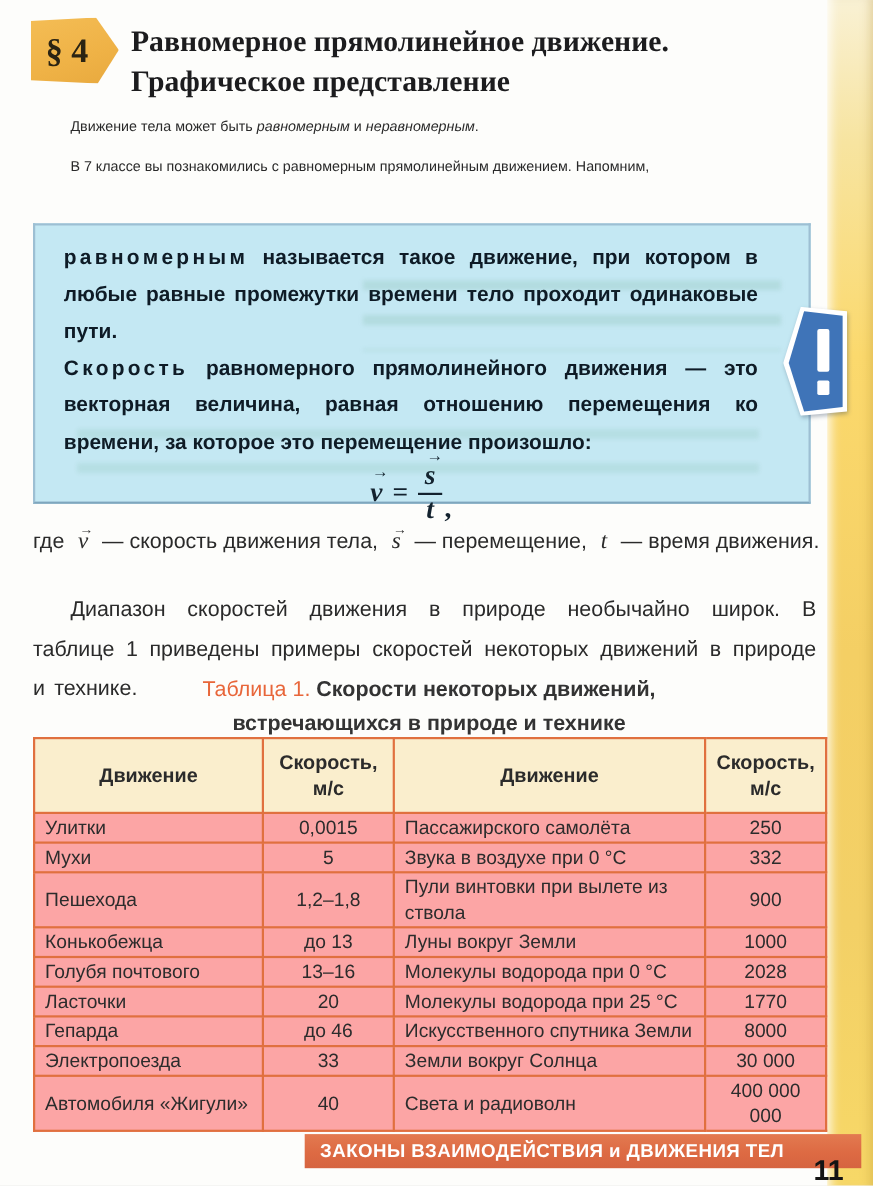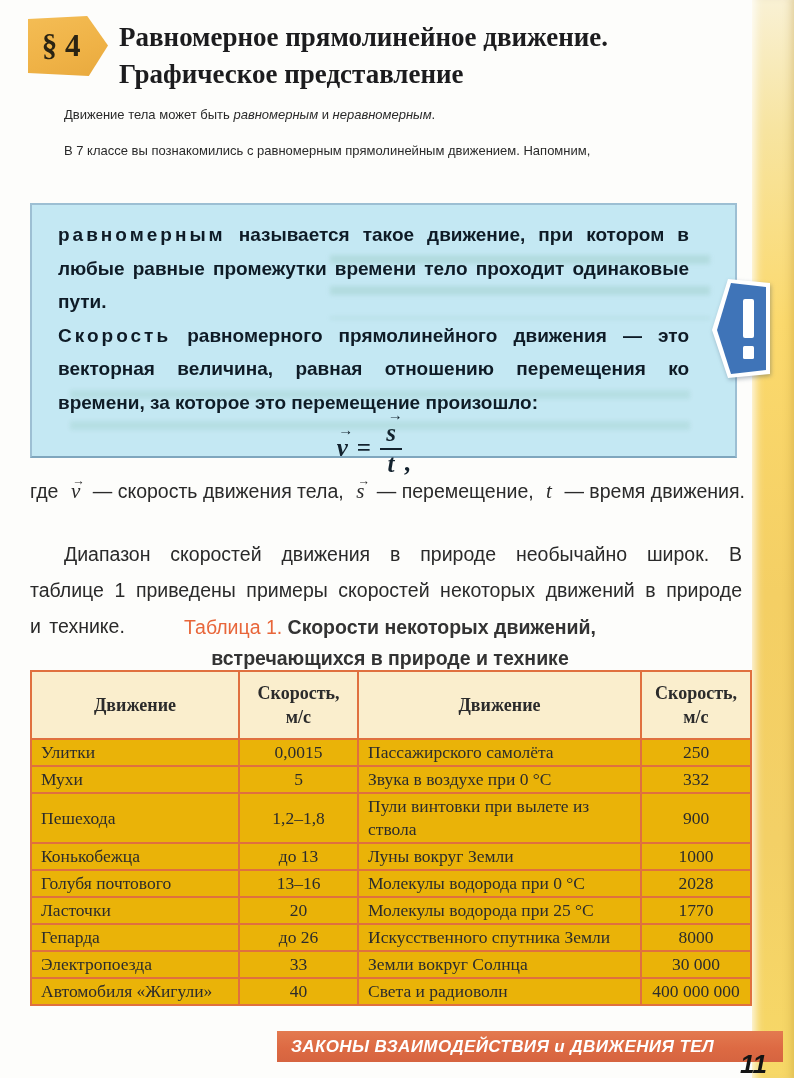--- a/index.html
+++ b/index.html
@@ -97,38 +97,37 @@
   
   .table-caption {
     position: absolute; left: 30px; top: 612px; width: 720px;
     text-align: center; font-size: 19.5px; line-height: 31px; font-weight: bold; color: #333;
   }
   .table-caption .label { color: #e8663a; font-weight: normal; }
   
   .speed-table {
     position: absolute; left: 30px; top: 670px;
     width: 720px; border-collapse: collapse; table-layout: fixed;
-    background: #eab308;
-    font-size: 17.5px; color: #2c2c2c; font-family: Liberation Serif, serif;
+    background: #fca5a5;
+    font-size: 17.5px; color: #2c2c2c;
   }
   .speed-table th, .speed-table td { border: 2px solid #e0703f; }
   .speed-table thead th {
     height: 68px; background: #faeecd; text-align: center; vertical-align: middle;
     font-weight: bold; font-size: 18px; line-height: 24px; color: #2b2b2b;
   }
   .speed-table td { height: 27px; padding: 1px 9px; vertical-align: middle; line-height: 23px; }
   .speed-table td.c0, .speed-table td.c2 { text-align: left; }
   .speed-table td.c1, .speed-table td.c3 { text-align: center; }
   
   .footer-bar {
     position: absolute; left: 277px; top: 1031px; width: 506px; height: 31px;
     background: linear-gradient(180deg, #e37a50 0%, #dd6a43 55%, #d66440 100%);
     display: flex; align-items: center; justify-content: space-between;
     padding: 0 16px 0 14px;
-    font-style: italic;
   }
   .footer-bar .strip-text {
     color: #ffffff; font-weight: bold; font-size: 17px; letter-spacing: 0.4px;
   }
   .footer-bar .page-num {
     color: #141414; font-weight: bold; font-size: 26px; line-height: 31px; margin-top: 36px;
   }
   
   .bleed {
     position: absolute;
@@ -256,21 +255,21 @@
           <td class="c3">2028</td>
         </tr>
         <tr>
           <td class="c0">Ласточки</td>
           <td class="c1">20</td>
           <td class="c2">Молекулы водорода при 25 °С</td>
           <td class="c3">1770</td>
         </tr>
         <tr>
           <td class="c0">Гепарда</td>
-          <td class="c1">до 26</td>
+          <td class="c1">до 46</td>
           <td class="c2">Искусственного спутника Земли</td>
           <td class="c3">8000</td>
         </tr>
         <tr>
           <td class="c0">Электропоезда</td>
           <td class="c1">33</td>
           <td class="c2">Земли вокруг Солнца</td>
           <td class="c3">30 000</td>
         </tr>
         <tr>

